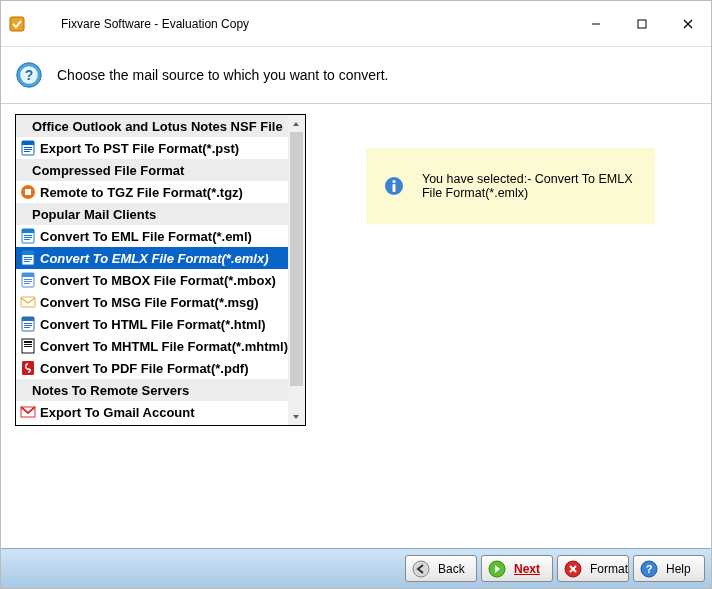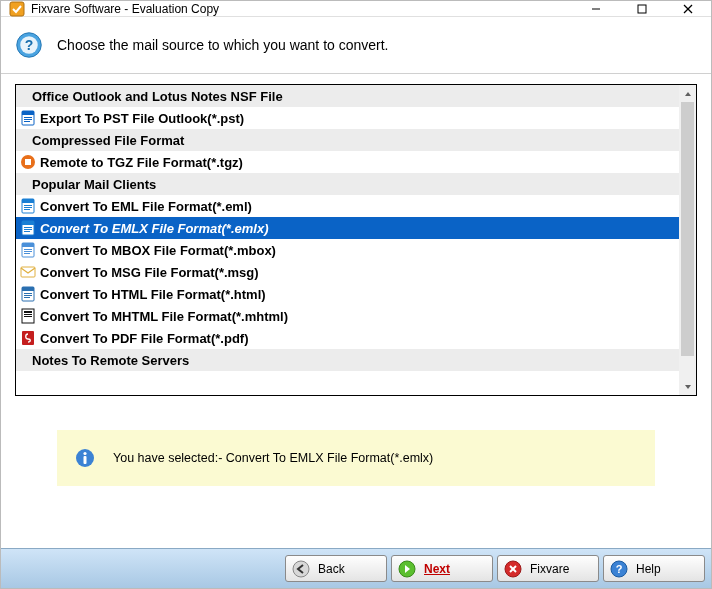--- a/index.html
+++ b/index.html
@@ -1,44 +1,44 @@
 <!DOCTYPE html>
 <html><head>
 <meta charset="utf-8">
 <style>
 * { box-sizing: border-box; margin: 0; padding: 0; }
 body { font-family: "Segoe UI", Tahoma, sans-serif; font-size: 12px; background: #fff; width: 712px; height: 589px; overflow: hidden; border: 1px solid #bbb; display: flex; flex-direction: column; }
-.titlebar { height: 16px; display: flex; align-items: center; padding: 0 0 0 8px; background: #fff; border-bottom: 1px solid #e0e0e0; }
+.titlebar { height: 46px; display: flex; align-items: center; padding: 0 0 0 8px; background: #fff; border-bottom: 1px solid #e0e0e0; gap: 30px; }
 .titlebar-icon { width: 16px; height: 16px; margin-right: 6px; }
 .titlebar-text { flex: 1; font-size: 12px; color: #000; }
 .win-controls { display: flex; height: 100%; }
 .win-btn { width: 46px; display: flex; align-items: center; justify-content: center; cursor: pointer; }
 .win-btn svg { width: 10px; height: 10px; }
 .header { display: flex; align-items: center; padding: 14px 14px 14px 14px; border-bottom: 1px solid #d0d0d0; }
 .header-icon { width: 28px; height: 28px; margin-right: 14px; }
 .header-text { font-size: 14px; color: #000; }
-.content { flex: 1; padding: 10px 14px 16px 14px; display: flex; flex-direction: column; }
+.content { flex: 1; padding: 10px 14px 16px 14px; display: flex; flex-direction: row; }
 .listbox { border: 1px solid #000; background: #fff; height: 312px; display: flex; }
 .list-inner { flex: 1; overflow: hidden; }
 .scrollbar { width: 17px; background: #f0f0f0; display: flex; flex-direction: column; }
 .sb-btn { height: 17px; background: #f0f0f0; display: flex; align-items: center; justify-content: center; }
 .sb-btn svg { width: 8px; height: 8px; }
 .sb-track { flex: 1; background: #f0f0f0; position: relative; }
 .sb-thumb { position: absolute; top: 0; left: 2px; right: 2px; height: 92%; background: #cdcdcd; }
 .row { height: 22px; display: flex; align-items: center; padding-left: 4px; font-size: 13px; font-weight: bold; color: #000; }
 .row.header-row { background: #ececec; padding-left: 16px; }
 .row.item-row { background: #fff; }
 .row.selected { background: #0a63c6; color: #fff; font-style: italic; }
 .row-icon { width: 16px; height: 16px; margin-right: 4px; flex-shrink: 0; display: flex; align-items: center; justify-content: center; }
 .row-label { white-space: nowrap; }
-.status-panel { margin-top: 34px; margin-left: 42px; margin-right: 42px; background: #fbfad2; height: 56px; display: flex; align-items: center; padding: 0 18px; }
+.status-panel { margin-top: 34px; margin-left: 60px; margin-right: 42px; background: #fbfad2; height: 76px; display: flex; align-items: center; padding: 0 18px; }
 .status-icon { width: 20px; height: 20px; margin-right: 18px; flex-shrink: 0; }
 .status-text { font-size: 12.5px; color: #000; }
 .footer { height: 40px; background: linear-gradient(#cfe4f7, #a8c8e4); border-top: 1px solid #8aa9c4; display: flex; justify-content: flex-end; align-items: center; padding: 0 6px; gap: 4px; }
-.fbtn { height: 27px; width: 102px; background: linear-gradient(#fefefe, #e4e4e4); border: 1px solid #8a8a8a; border-radius: 3px; display: flex; align-items: center; padding: 0 6px; font-size: 12px; cursor: pointer; }
+.fbtn { height: 27px; width: 72px; background: linear-gradient(#fefefe, #e4e4e4); border: 1px solid #8a8a8a; border-radius: 3px; display: flex; align-items: center; padding: 0 6px; font-size: 12px; cursor: pointer; }
 .fbtn .ficon { width: 18px; height: 18px; margin-right: 8px; flex-shrink: 0; }
 .fbtn.next .flabel { color: #c00000; font-weight: bold; text-decoration: underline; }
 </style>
 </head>
 <body>
 
 <div class="titlebar">
   <span class="titlebar-icon">
     <svg viewBox="0 0 16 16">
         <rect x="1" y="1" width="14" height="14" rx="2" fill="#f0a020" stroke="#b07010"></rect>
@@ -86,21 +86,21 @@
         <div class="row item-row">
           <span class="row-icon">
             <svg viewBox="0 0 16 16">
               <rect x="2" y="1" width="12" height="14" rx="1" fill="#fff" stroke="#0a63c6"></rect>
               <rect x="2" y="1" width="12" height="4" fill="#0a63c6"></rect>
               <rect x="4" y="7" width="8" height="1" fill="#0a63c6"></rect>
               <rect x="4" y="9" width="8" height="1" fill="#0a63c6"></rect>
               <rect x="4" y="11" width="6" height="1" fill="#0a63c6"></rect>
             </svg>
           </span>
-          <span class="row-label">Export To PST File Outlook(*.pst)</span>
+          <span class="row-label">Export To PST File Format(*.pst)</span>
         </div>
         <div class="row header-row">
           <span class="row-label">Compressed File Format</span>
         </div>
         <div class="row item-row">
           <span class="row-icon">
             <svg viewBox="0 0 16 16">
               <circle cx="8" cy="8" r="7" fill="#e86f1a"></circle>
               <rect x="5" y="5" width="6" height="6" fill="#fff"></rect>
             </svg>
@@ -182,20 +182,29 @@
           <span class="row-icon">
             <svg viewBox="0 0 16 16">
               <rect x="2" y="1" width="12" height="14" rx="1" fill="#c41e1e"></rect>
               <path d="M8 4 C5 4 5 9 8 9 C11 9 11 12 8 12" stroke="#fff" stroke-width="1.3" fill="none"></path>
             </svg>
           </span>
           <span class="row-label">Convert To PDF File Format(*.pdf)</span>
         </div>
         <div class="row header-row">
           <span class="row-label">Notes To Remote Servers</span>
+        </div>
+        <div class="row item-row">
+          <span class="row-icon">
+            <svg viewBox="0 0 16 16">
+              <rect x="1" y="3" width="14" height="10" fill="#fff" stroke="#d93025"></rect>
+              <path d="M1 3 L8 9 L15 3" fill="none" stroke="#d93025" stroke-width="2"></path>
+            </svg>
+          </span>
+          <span class="row-label">Export To Gmail Account</span>
         </div>
       </div>
     <div class="scrollbar">
       <div class="sb-btn">
           <svg viewBox="0 0 8 8">
             <path d="M1 6 L4 2 L7 6 Z" fill="#606060"></path>
           </svg>
         </div>
       <div class="sb-track">
           <div class="sb-thumb"></div>
@@ -234,21 +243,21 @@
           <path d="M7 5 L12 9 L7 13 Z" fill="#fff"></path>
         </svg></span>
     <span class="flabel">Next</span>
   </div>
   <div class="fbtn">
     <span class="ficon"><svg viewBox="0 0 18 18">
           <circle cx="9" cy="9" r="8" fill="#d42a2a" stroke="#9a1a1a"></circle>
           <line x1="6" y1="6" x2="12" y2="12" stroke="#fff" stroke-width="2"></line>
           <line x1="12" y1="6" x2="6" y2="12" stroke="#fff" stroke-width="2"></line>
         </svg></span>
-    <span class="flabel">Fixvare</span>
+    <span class="flabel">Format</span>
   </div>
   <div class="fbtn">
     <span class="ficon"><svg viewBox="0 0 18 18">
           <circle cx="9" cy="9" r="8" fill="#3b82d4" stroke="#1a5aa0"></circle>
           <text x="9" y="13" text-anchor="middle" font-size="11" font-weight="bold" fill="#fff">?</text>
         </svg></span>
     <span class="flabel">Help</span>
   </div>
 </div>
 

